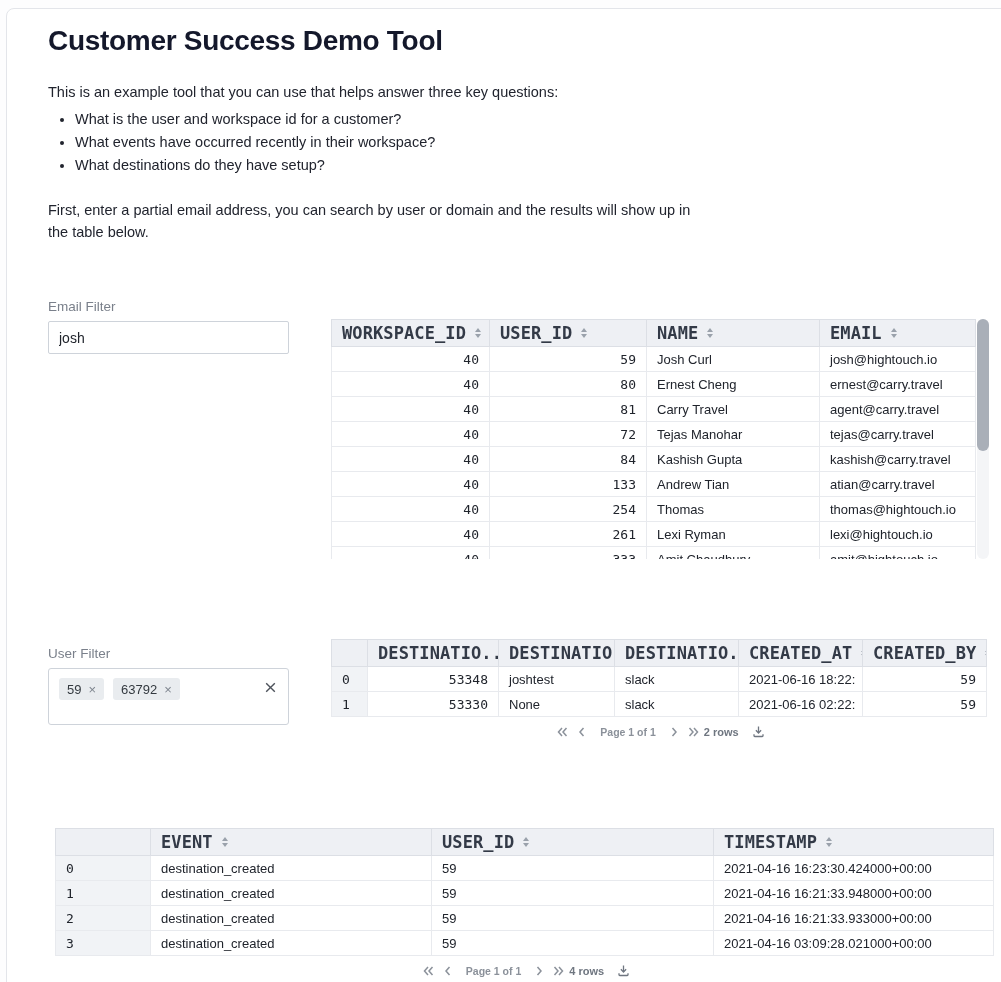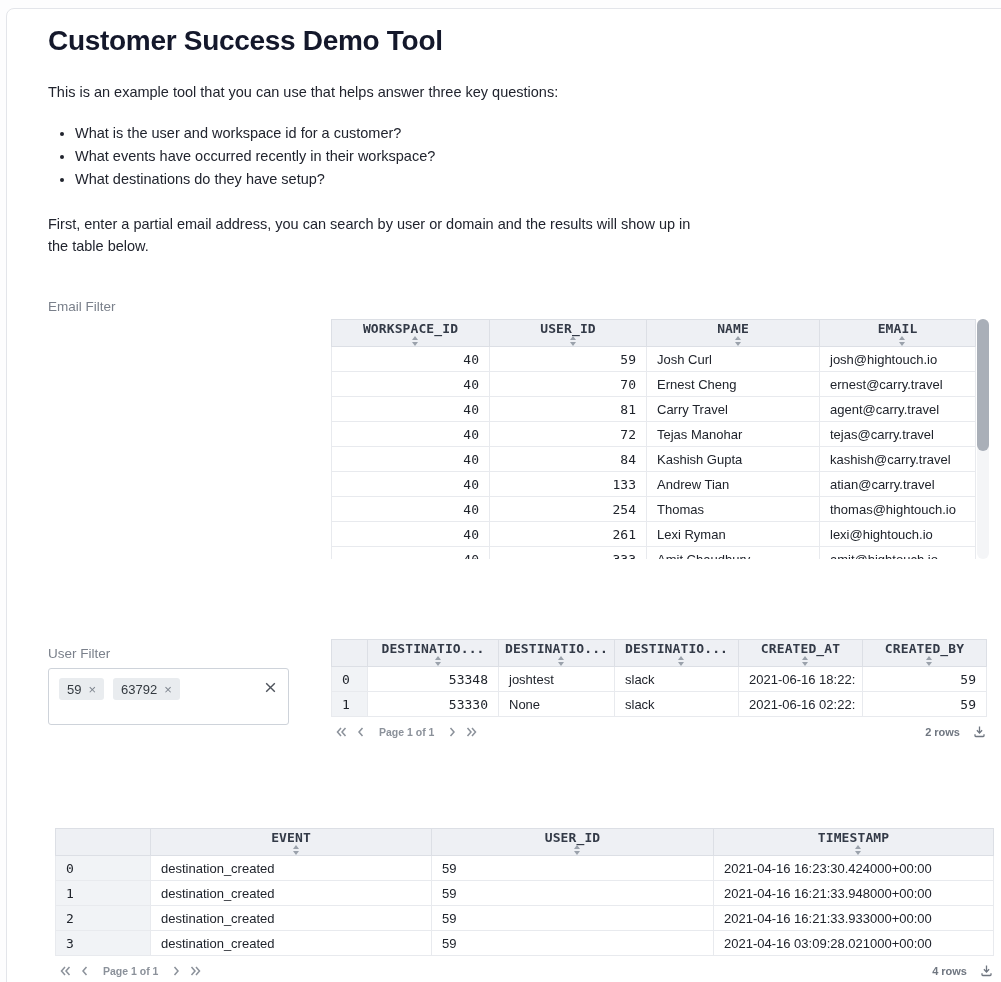--- a/index.html
+++ b/index.html
@@ -26,21 +26,21 @@
     color: #14182b;
     line-height: 1.2;
   }
   p.body-text {
     margin-top: 23px;
     font-size: 14.5px;
     line-height: 1.55;
     color: #21242e;
   }
   ul.bullets {
-    margin-top: 19px;
+    margin-top: 5px;
     padding-left: 27px;
   }
   ul.bullets li {
     font-size: 14.5px;
     line-height: 1.58;
     color: #21242e;
   }
   p.instructions {
     margin-top: 22px;
     max-width: 648px;
@@ -128,25 +128,24 @@
     font-size: 13px;
     color: #20242c;
     white-space: nowrap;
     overflow: hidden;
     vertical-align: middle;
   }
   .th-inner {
     display: flex;
     align-items: center;
     font-family: "DejaVu Sans Mono", monospace;
-    font-size: 13px;
+    font-size: 17px;
     font-weight: 700;
     color: #333a47;
     letter-spacing: 0.1px;
-    flex-direction: column;
   }
   .sort {
     display: inline-flex;
     flex-direction: column;
     gap: 2px;
     margin-left: 9px;
     cursor: pointer;
   }
   .sort i {
     display: block;
@@ -186,21 +185,21 @@
     border-radius: 7px;
   }
 
   .destinations-wrap { position: absolute; left: 324px; top: 630px; width: 655px; }
   .destinations-wrap table { width: 655px; }
   .events-wrap { position: absolute; left: 48px; top: 819px; width: 938px; }
   .events-wrap table { width: 938px; }
 
   .pager {
     display: flex;
-    justify-content: space-between;
+    justify-content: center;
     align-items: center;
     margin-top: 8px;
     color: #8b919a;
   }
   .pager-left { display: flex; align-items: center; }
   .pager-left .pbtn { cursor: pointer; line-height: 0; padding: 0 4px; }
   .page-indicator {
     font-size: 10.5px;
     font-weight: 700;
     color: #8b919a;
@@ -221,20 +220,21 @@
     <ul class="bullets">
       <li>What is the user and workspace id for a customer?</li>
       <li>What events have occurred recently in their workspace?</li>
       <li>What destinations do they have setup?</li>
     </ul>
     <p class="body-text instructions">First, enter a partial email address, you can search by user or domain and the results will show up in the table below.</p>
   </div>
 
   <div class="email-section">
     <label class="field-label">Email Filter</label>
+    <input class="text-input" type="text" value="josh" style="">
   </div>
 
   <div class="users-table-wrap">
     <table class="grid">
       <colgroup>
           <col style="width:158px">
           <col style="width:157px">
           <col style="width:173px">
           <col style="width:156px">
         </colgroup>
@@ -280,21 +280,21 @@
       </thead>
       <tbody>
         <tr>
             <td class="num">40</td>
             <td class="num">59</td>
             <td>Josh Curl</td>
             <td>josh@hightouch.io</td>
           </tr>
         <tr>
             <td class="num">40</td>
-            <td class="num">70</td>
+            <td class="num">80</td>
             <td>Ernest Cheng</td>
             <td>ernest@carry.travel</td>
           </tr>
         <tr>
             <td class="num">40</td>
             <td class="num">81</td>
             <td>Carry Travel</td>
             <td>agent@carry.travel</td>
           </tr>
         <tr>

